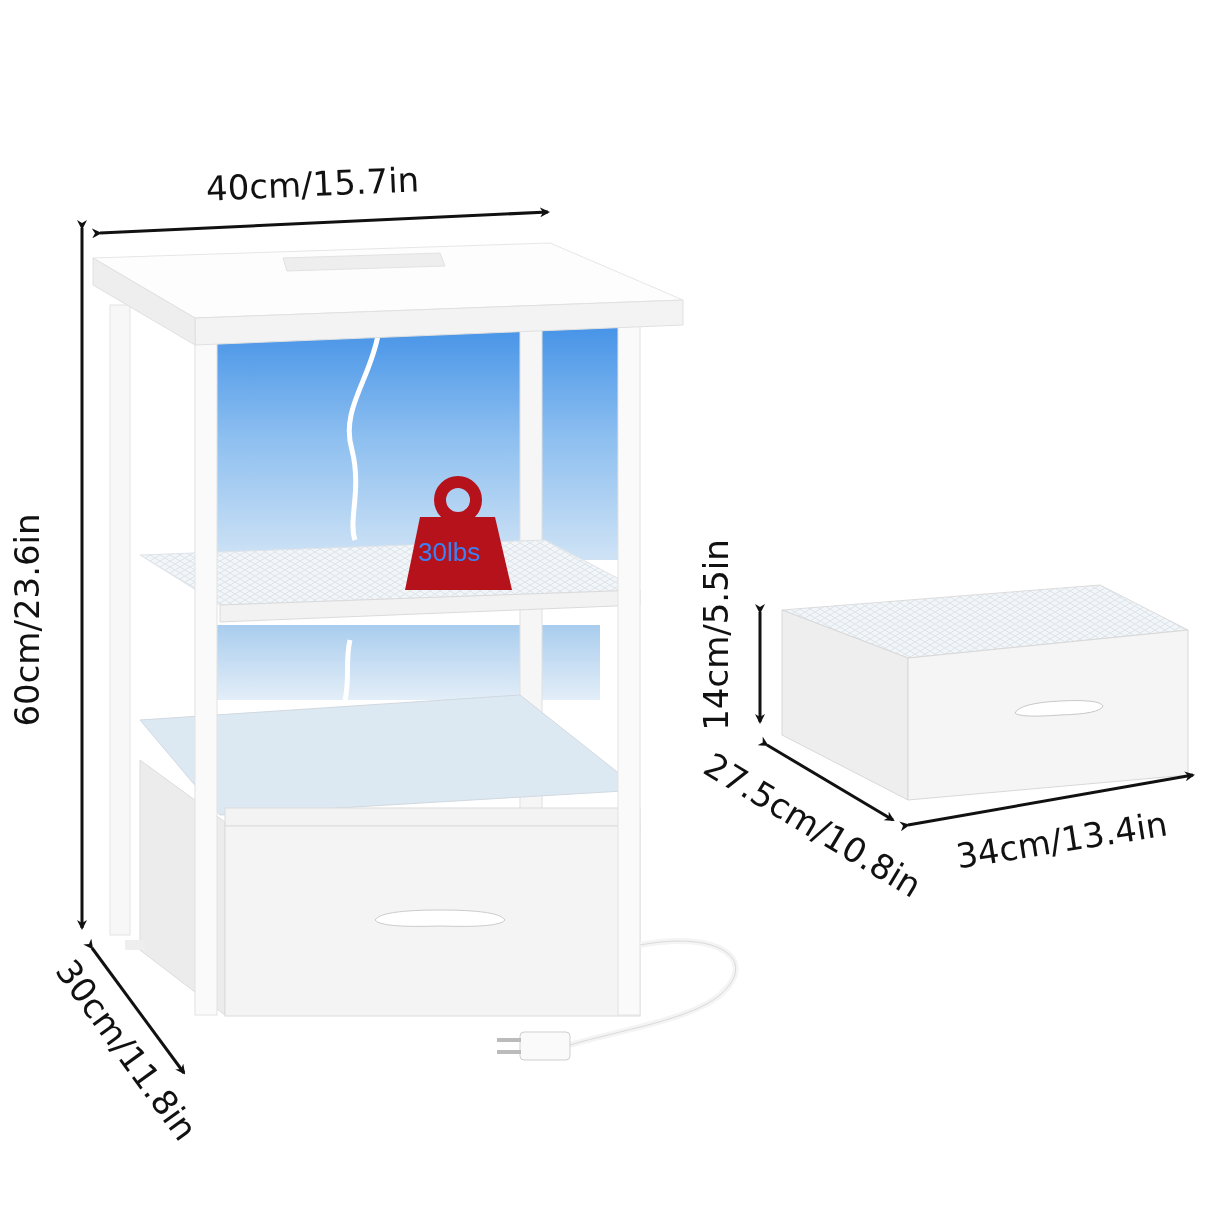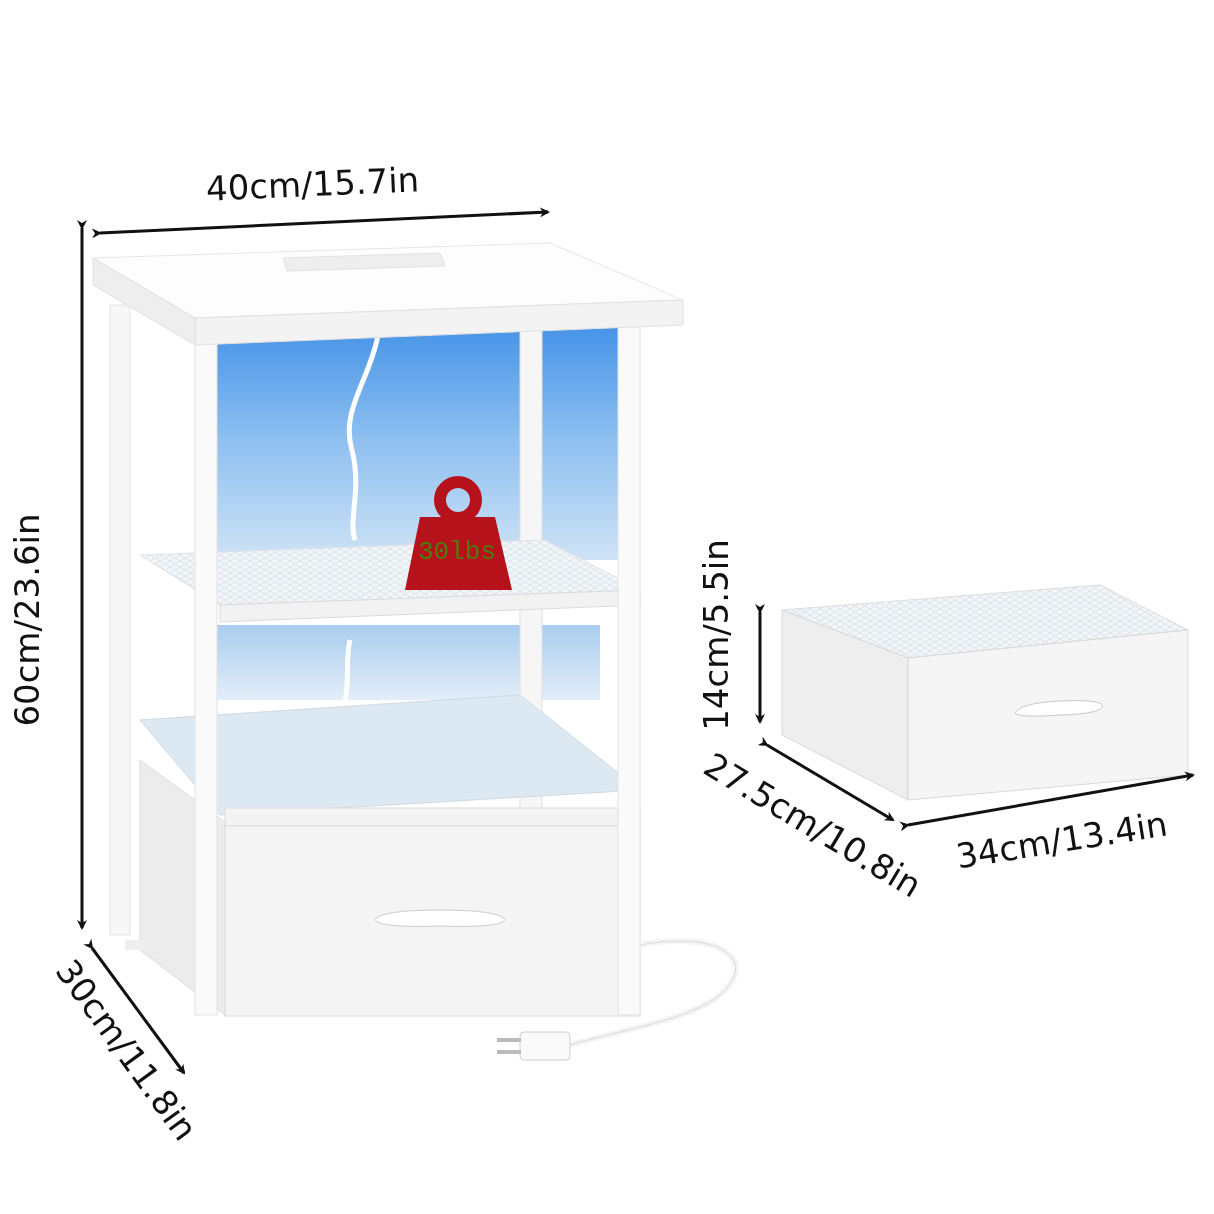--- a/index.html
+++ b/index.html
@@ -1,19 +1,19 @@
 <!DOCTYPE html>
 <html><head>
 <meta charset="utf-8">
 <style>
   html,body{margin:0;padding:0;background:#ffffff;}
   body{width:1214px;height:1214px;position:relative;overflow:hidden;font-family:"DejaVu Sans","Liberation Sans",sans-serif;}
   .label{position:absolute;color:#111;font-size:34px;white-space:nowrap;transform-origin:center center;}
   svg{position:absolute;left:0;top:0;}
-  .weight-text{position:absolute;color:#4d7c0f;font-size:26px;font-family:Liberation Mono, monospace;}
+  .weight-text{position:absolute;color:#3b82f6;font-size:26px;font-family:Liberation Sans, sans-serif;}
 </style>
 </head>
 <body>
 
 <svg width="1214" height="1214" viewBox="0 0 1214 1214">
   <defs>
     <linearGradient id="glow" x1="0" y1="0" x2="0" y2="1">
       <stop offset="0" stop-color="#3f8fe6"></stop>
       <stop offset="0.5" stop-color="#8dbff0"></stop>
       <stop offset="1" stop-color="#cfe3f5"></stop>

